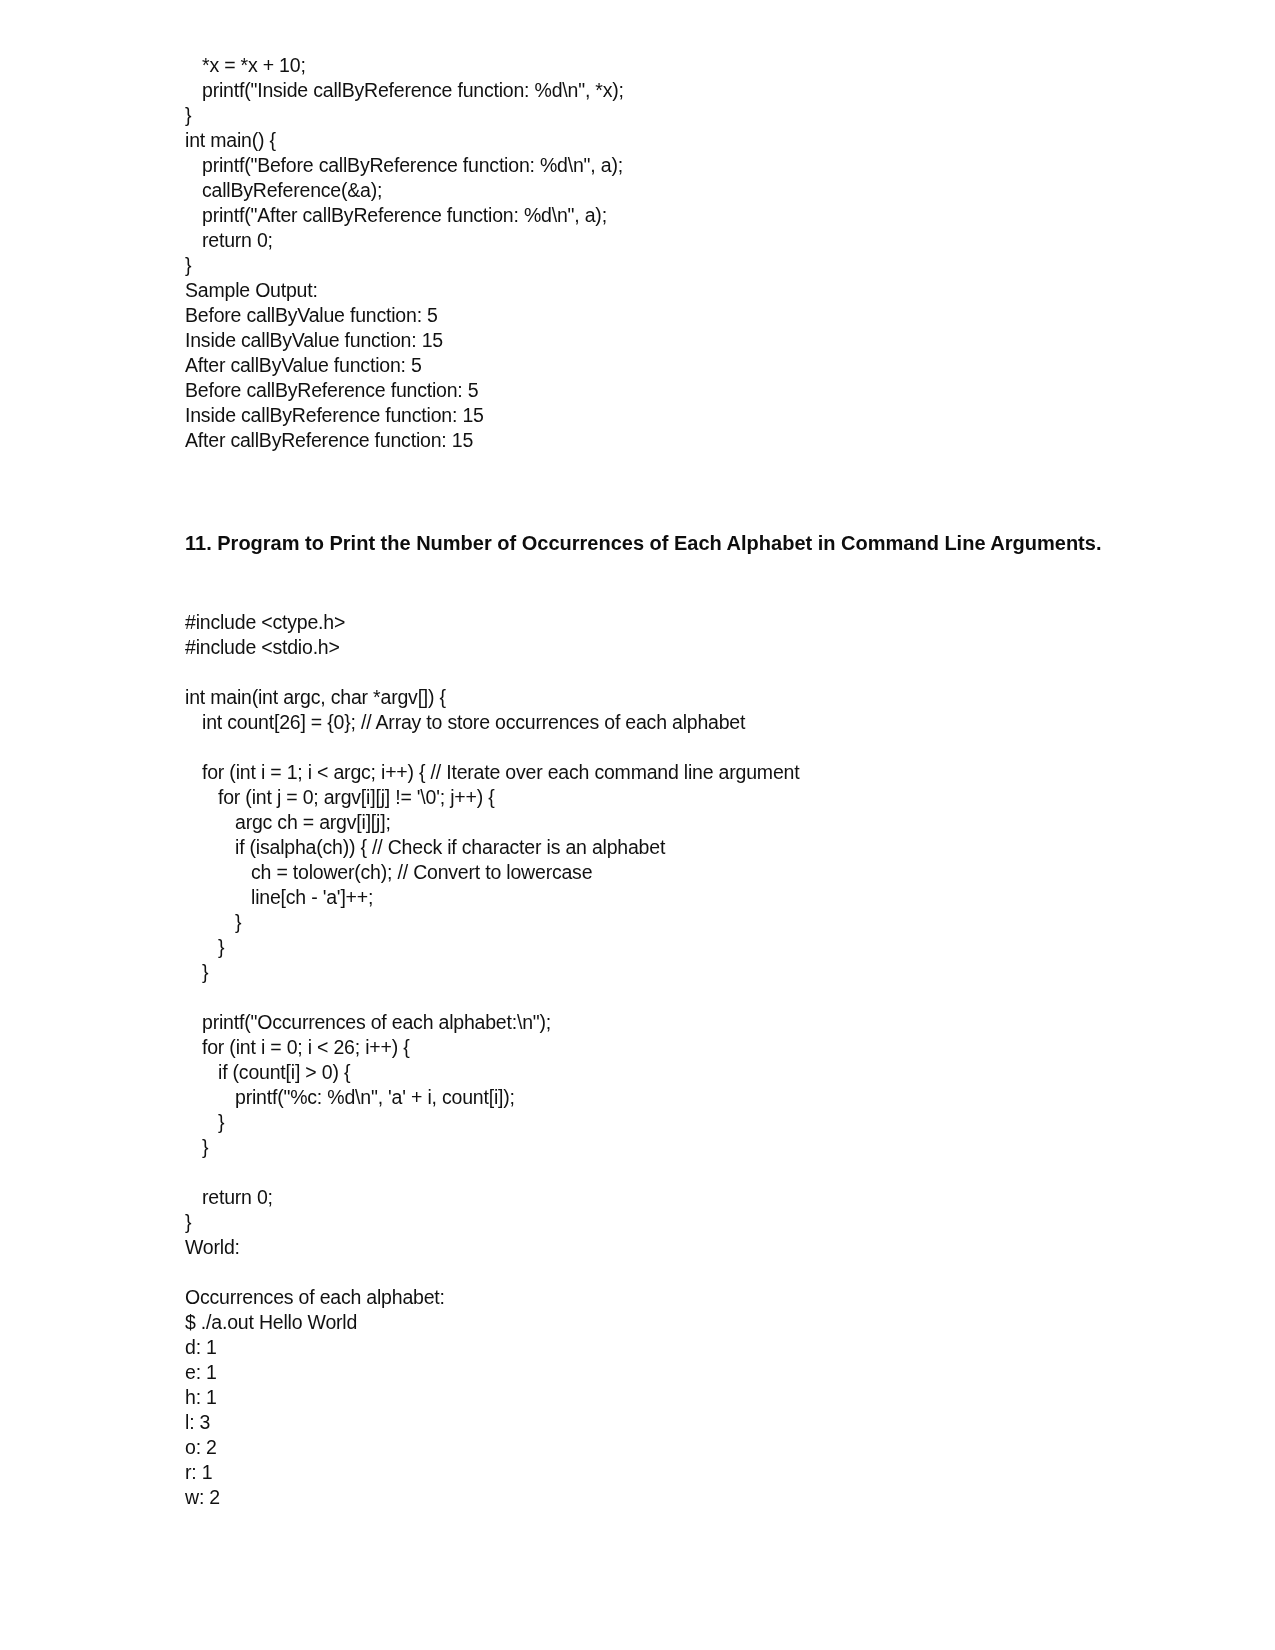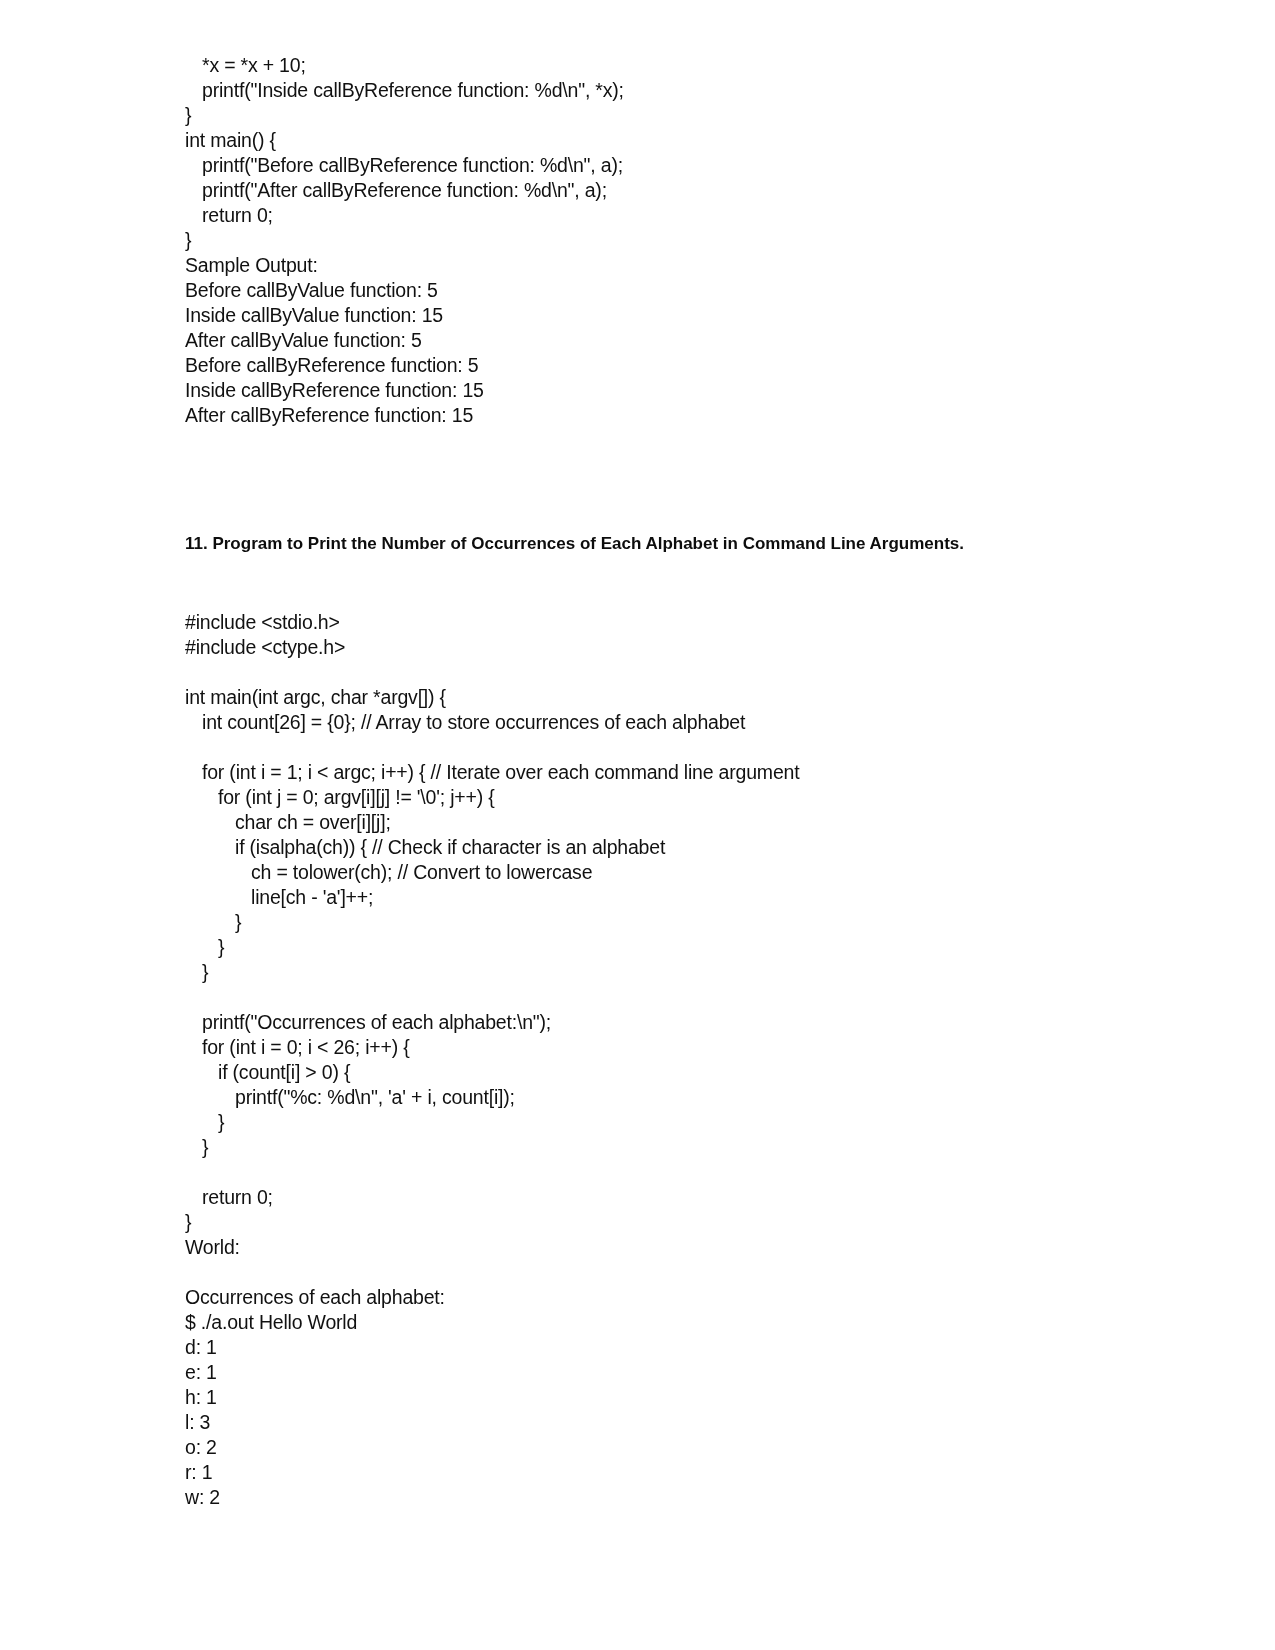--- a/index.html
+++ b/index.html
@@ -41,67 +41,68 @@
     .i3 { padding-left: 50px; }
     .i4 { padding-left: 66px; }
     #block-top { top: 53px; }
     #heading {
       position: absolute;
       left: 157px;
       top: 527px;
       width: 1000px;
       font-family: "Liberation Sans", sans-serif;
       font-weight: bold;
-      font-size: 17px;
+      font-size: 20px;
       line-height: 33px;
       color: #0d0d0d;
       margin: 0;
     }
     #block-code { top: 610px; }
   </style>
 </head>
 <body>
 
 <div class="page">
 
   <div id="block-top" class="block">
     <div id="top-code">
         <div class="line i1">*x = *x + 10;</div>
         <div class="line i1">printf("Inside callByReference function: %d\n", *x);</div>
         <div class="line">}</div>
         <div class="line">int main() {</div>
         <div class="line i1">printf("Before callByReference function: %d\n", a);</div>
+        <div class="line i1">callByReference(&amp;a);</div>
         <div class="line i1">printf("After callByReference function: %d\n", a);</div>
         <div class="line i1">return 0;</div>
         <div class="line">}</div>
       </div>
     <div class="line">Sample Output:</div>
     <div id="top-output">
         <div class="line">Before callByValue function: 5</div>
         <div class="line">Inside callByValue function: 15</div>
         <div class="line">After callByValue function: 5</div>
         <div class="line">Before callByReference function: 5</div>
         <div class="line">Inside callByReference function: 15</div>
         <div class="line">After callByReference function: 15</div>
       </div>
   </div>
 
   <h2 id="heading"> 11. Program to Print the Number of Occurrences of Each Alphabet in Command Line Arguments.</h2>
 
   <div id="block-code" class="block">
     <div id="s11-code">
+        <div class="line">#include &lt;ctype.h&gt;</div>
         <div class="line">#include &lt;stdio.h&gt;</div>
-        <div class="line">#include &lt;ctype.h&gt;</div>
         <div class="line blank"></div>
         <div class="line">int main(int argc, char *argv[]) {</div>
         <div class="line i1">int count[26] = {0}; // Array to store occurrences of each alphabet</div>
         <div class="line blank"></div>
         <div class="line i1">for (int i = 1; i &lt; argc; i++) { // Iterate over each command line argument</div>
         <div class="line i2">for (int j = 0; argv[i][j] != '\0'; j++) {</div>
-        <div class="line i3">char ch = over[i][j];</div>
+        <div class="line i3">argc ch = argv[i][j];</div>
         <div class="line i3">if (isalpha(ch)) { // Check if character is an alphabet</div>
         <div class="line i4">ch = tolower(ch); // Convert to lowercase</div>
         <div class="line i4">line[ch - 'a']++;</div>
         <div class="line i3">}</div>
         <div class="line i2">}</div>
         <div class="line i1">}</div>
         <div class="line blank"></div>
         <div class="line i1">printf("Occurrences of each alphabet:\n");</div>
         <div class="line i1">for (int i = 0; i &lt; 26; i++) {</div>
         <div class="line i2">if (count[i] &gt; 0) {</div>

